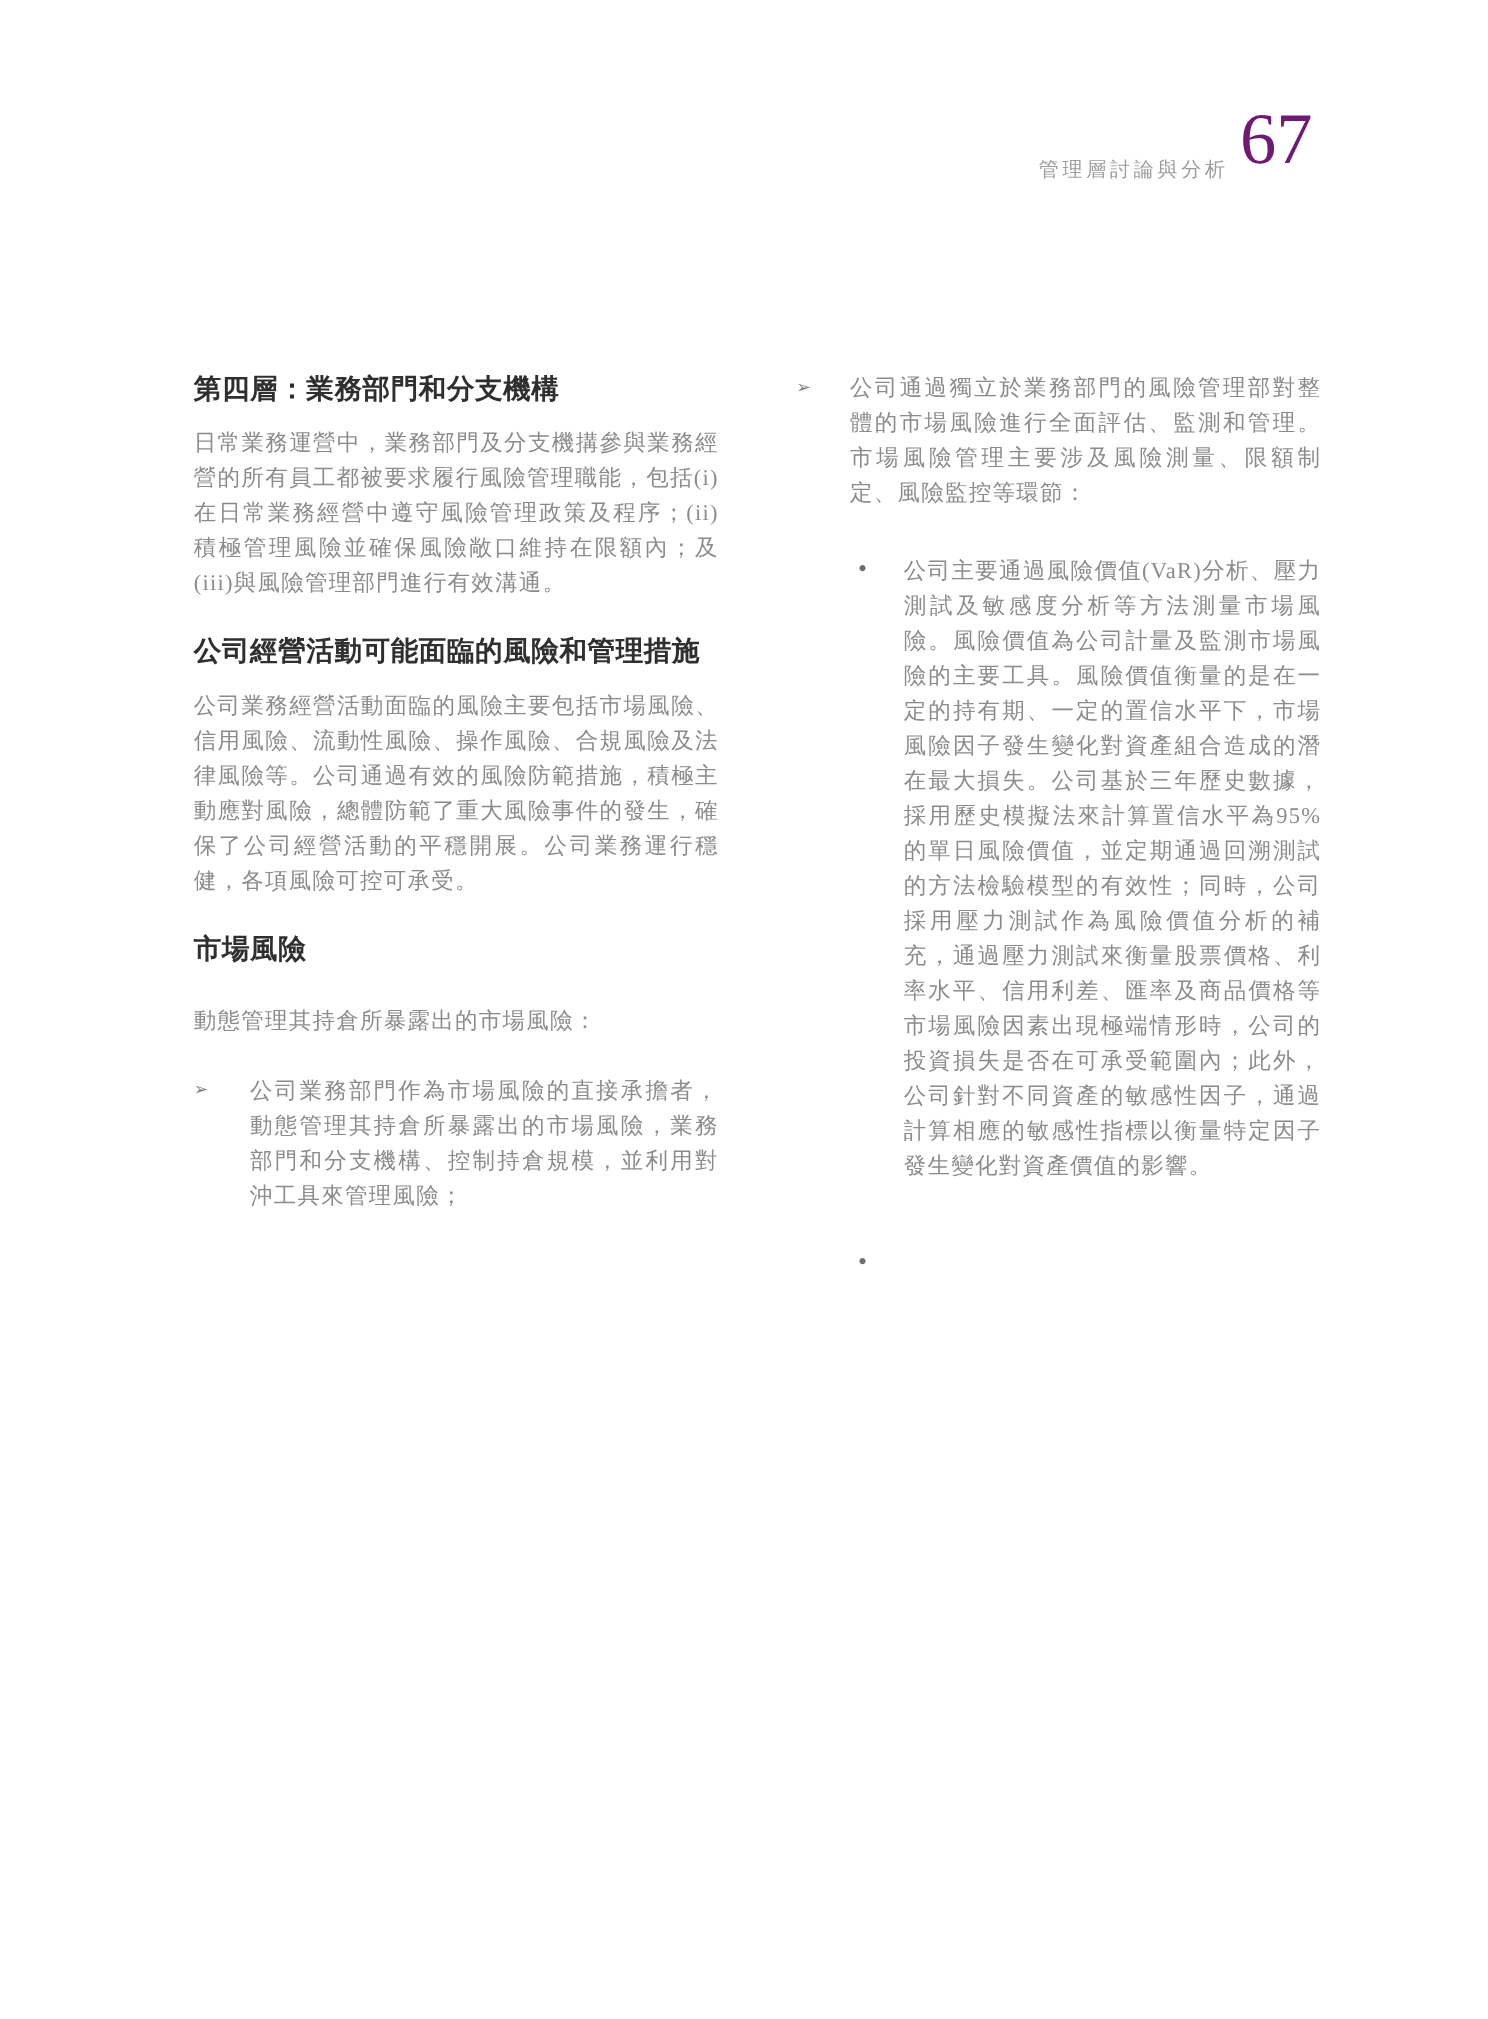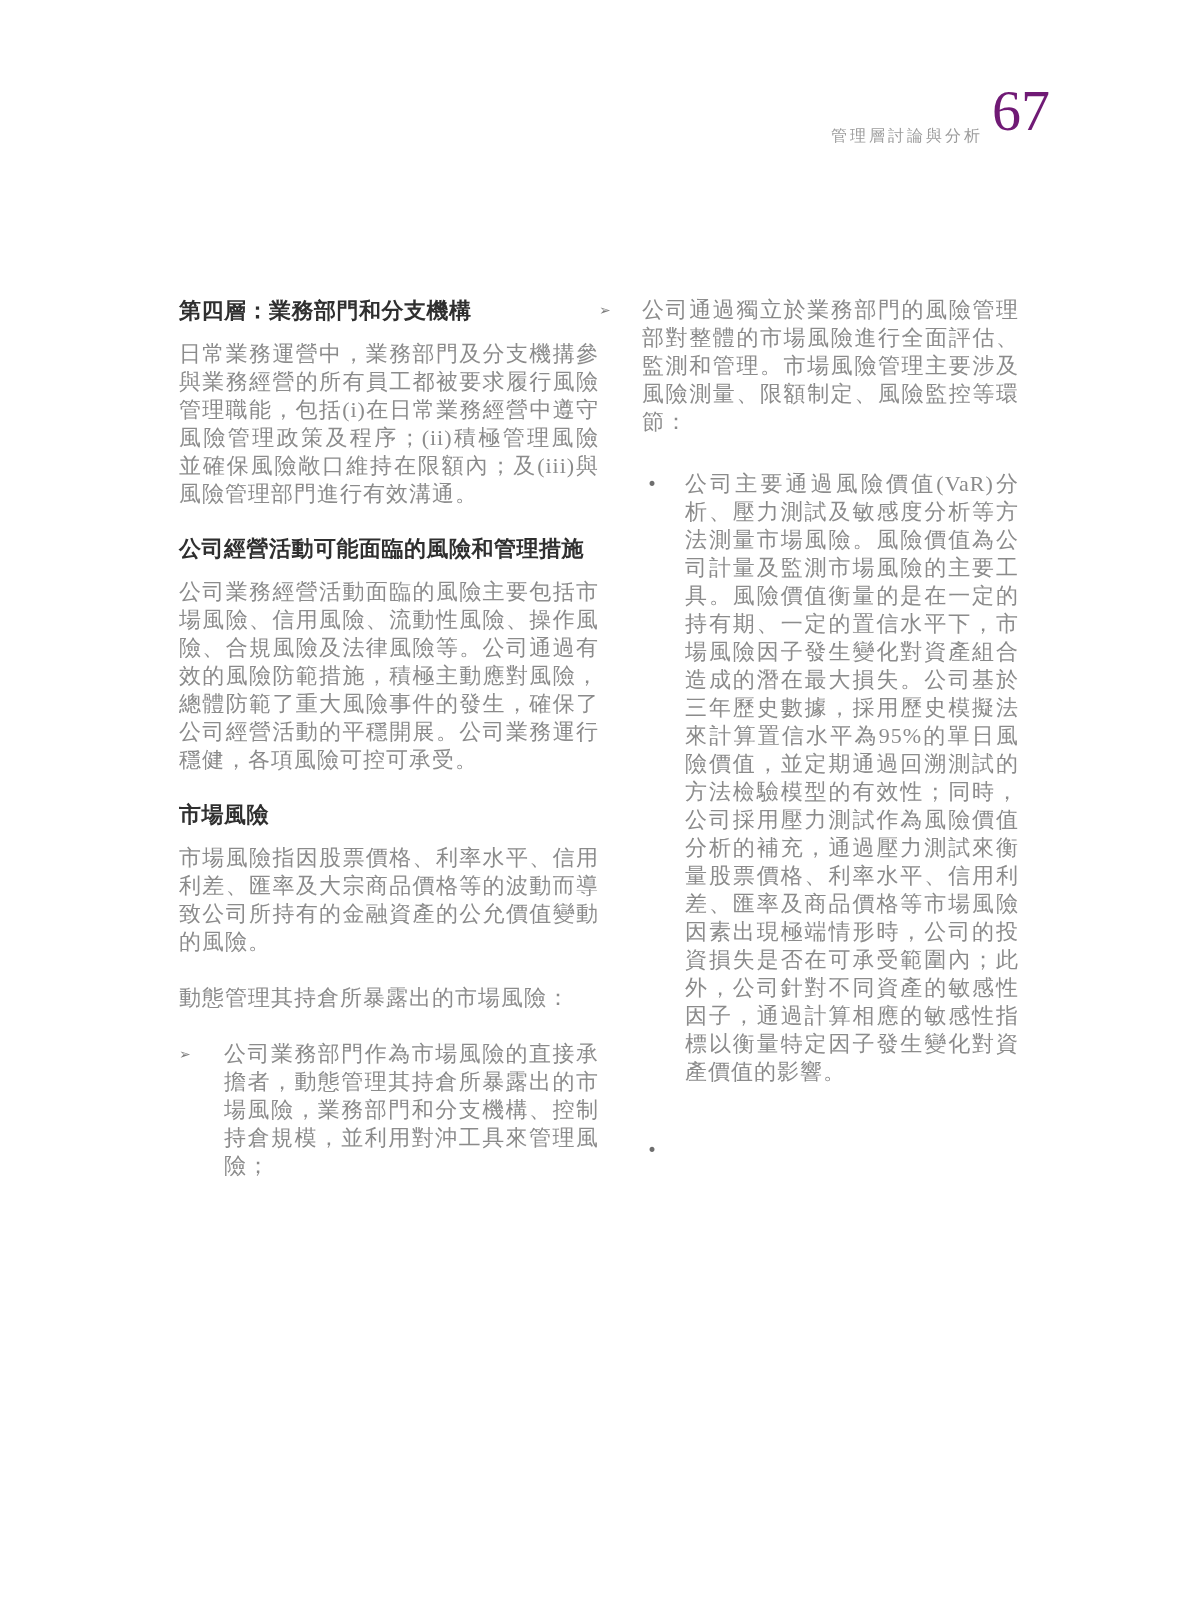--- a/index.html
+++ b/index.html
@@ -36,35 +36,35 @@
     color: #701a75;
   }
 
   
   .columns {
     position: absolute;
     left: 155px;
     top: 296px;
     width: 902px;
     display: flex;
-    margin-left: 24px;
+    gap: 62px;
   }
   .col { width: 420px; }
 
   h2, h3 {
     margin: 0;
     font-size: 22px;
     font-weight: bold;
     letter-spacing: 0.5px;
     line-height: 30px;
     color: #2f2f2f;
   }
   .col p {
     margin: 0;
-    font-size: 22px;
+    font-size: 18px;
     line-height: 28px;
     letter-spacing: 1px;
     color: #8b8b8b;
     text-align: justify;
     text-justify: inter-ideograph;
   }
 
   .mt-para  { margin-top: 14px !important; }
   .mt-sect  { margin-top: 26px !important; }
   .mt-blank { margin-top: 28px !important; }
@@ -111,21 +111,20 @@
       <h2>第四層：業務部門和分支機構</h2>
 
       <p class="mt-para">日常業務運營中，業務部門及分支機搆參與業務經營的所有員工都被要求履行風險管理職能，包括(i)在日常業務經營中遵守風險管理政策及程序；(ii)積極管理風險並確保風險敞口維持在限額內；及(iii)與風險管理部門進行有效溝通。</p>
 
       <h2 class="mt-sect">公司經營活動可能面臨的風險和管理措施</h2>
 
       <p class="mt-para">公司業務經營活動面臨的風險主要包括市場風險、信用風險、流動性風險、操作風險、合規風險及法律風險等。公司通過有效的風險防範措施，積極主動應對風險，總體防範了重大風險事件的發生，確保了公司經營活動的平穩開展。公司業務運行穩健，各項風險可控可承受。</p>
 
       <h3 class="mt-sect">市場風險</h3>
 
-      <p class="mt-para">市場風險指因股票價格、利率水平、信用利差、匯率及大宗商品價格等的波動而導致公司所持有的金融資產的公允價值變動的風險。</p>
 
       <p class="mt-blank">動態管理其持倉所暴露出的市場風險：</p>
 
       <div class="bullet arrow-bullet mt-blank">
         <span class="marker">➢</span>
         <p class="text">公司業務部門作為市場風險的直接承擔者，動態管理其持倉所暴露出的市場風險，業務部門和分支機構、控制持倉規模，並利用對沖工具來管理風險；</p>
       </div>
 
     </section>
 

